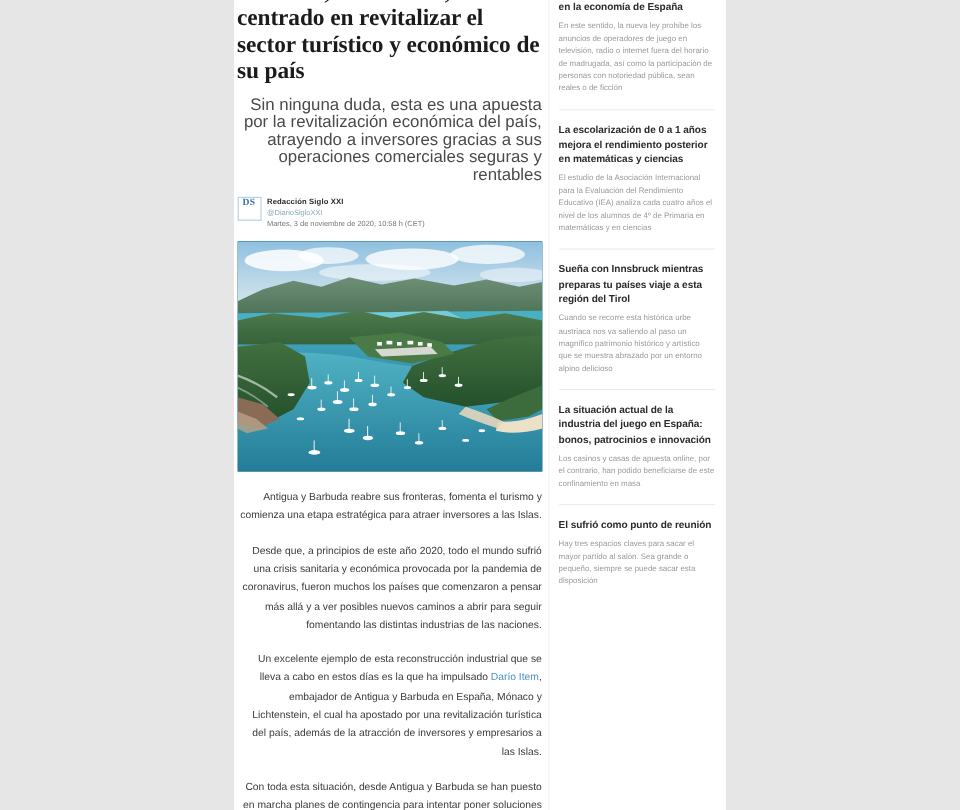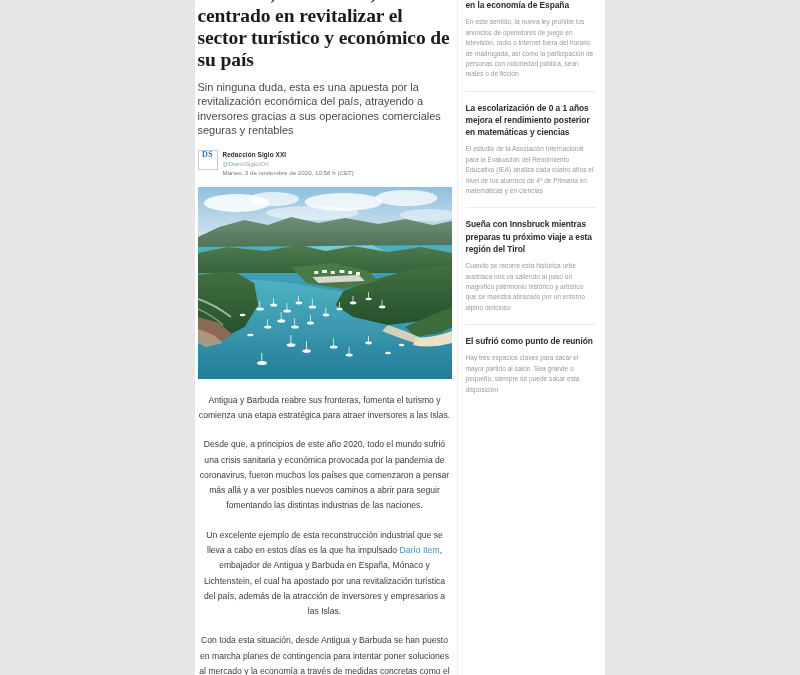--- a/index.html
+++ b/index.html
@@ -48,25 +48,26 @@
     font-family: "Liberation Serif", serif;
     font-size: 19.5px;
     line-height: 22px;
     font-weight: 700;
     color: #1b1b1b;
     margin: 0 0 9px 0;
     letter-spacing: -0.1px;
   }
 
   .standfirst {
-    font-size: 11px;
+    font-size: 14px;
     line-height: 14.4px;
     color: #4a4a4a;
     margin: 0 0 12px 0;
     font-weight: 400;
+    text-align: right;
   }
 
   .byline {
     display: flex;
     align-items: flex-start;
     gap: 5px;
     margin: 0 0 10px 0;
   }
 
   .brand-logo {
@@ -122,21 +123,21 @@
     overflow: hidden;
   }
   .hero svg { display: block; width: 100%; height: 100%; }
 
   
   .body-p {
     font-size: 8.6px;
     line-height: 15.3px;
     color: #3b3b3b;
     margin: 0 0 14px 0;
-    text-align: center;
+    text-align: right;
   }
   .body-p a,
   .inline-link {
     color: #4a90c4;
     text-decoration: none;
   }
 
   
   .sidebar {
     width: 146px;
@@ -331,24 +332,28 @@
         <div class="side-title">de apuestas Betsson pisa fuerte en la economía de España</div>
         <p class="side-desc">En este sentido, la nueva ley prohíbe los anuncios de operadores de juego en televisión, radio o internet fuera del horario de madrugada, así como la participación de personas con notoriedad pública, sean reales o de ficción</p>
       </div>
 
       <div class="side-item">
         <div class="side-title">La escolarización de 0 a 1 años mejora el rendimiento posterior en matemáticas y ciencias</div>
         <p class="side-desc">El estudio de la Asociación Internacional para la Evaluación del Rendimiento Educativo (IEA) analiza cada cuatro años el nivel de los alumnos de 4º de Primaria en matemáticas y en ciencias</p>
       </div>
 
       <div class="side-item">
-        <div class="side-title">Sueña con Innsbruck mientras preparas tu próximo viaje a esta región del Tirol</div>
+        <div class="side-title">Sueña con Innsbruck mientras preparas tu países viaje a esta región del Tirol</div>
         <p class="side-desc">Cuando se recorre esta histórica urbe austriaca nos va saliendo al paso un magnífico patrimonio histórico y artístico que se muestra abrazado por un entorno alpino delicioso</p>
       </div>
 
+      <div class="side-item">
+        <div class="side-title">La situación actual de la industria del juego en España: bonos, patrocinios e innovación</div>
+        <p class="side-desc">Los casinos y casas de apuesta online, por el contrario, han podido beneficiarse de este confinamiento en masa</p>
+      </div>
 
       <div class="side-item">
         <div class="side-title">El sufrió como punto de reunión</div>
         <p class="side-desc">Hay tres espacios claves para sacar el mayor partido al salón. Sea grande o pequeño, siempre se puede sacar esta disposición</p>
       </div>
 
     </aside>
 
   </div>
 </div>

